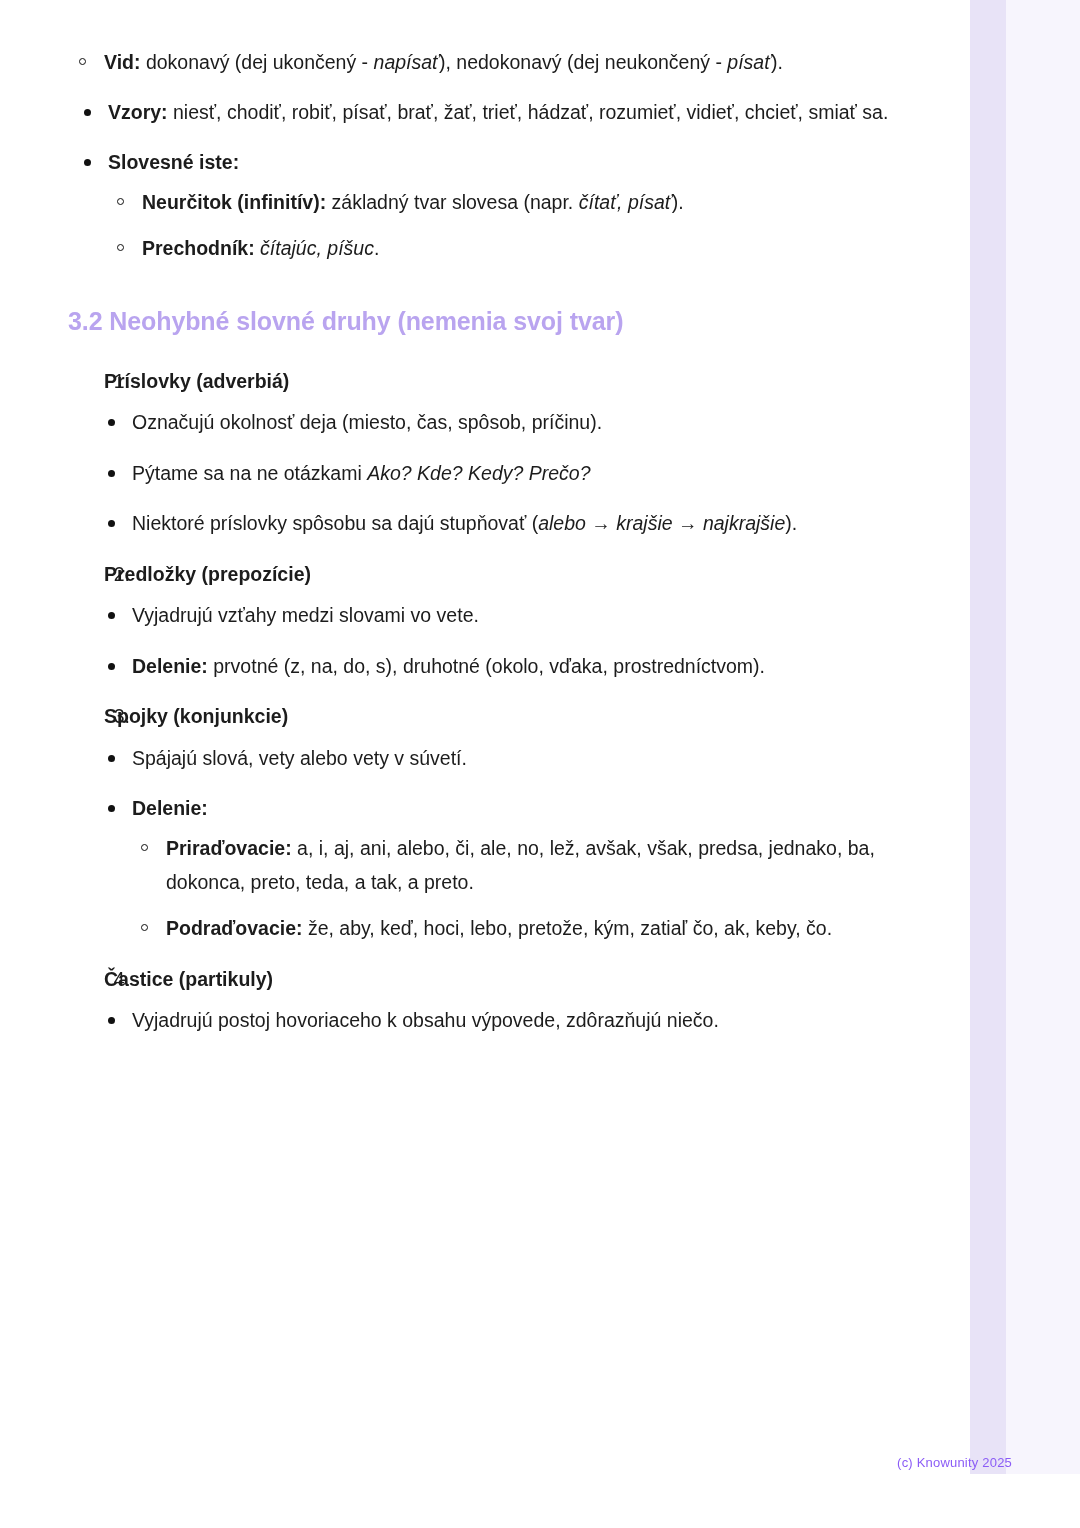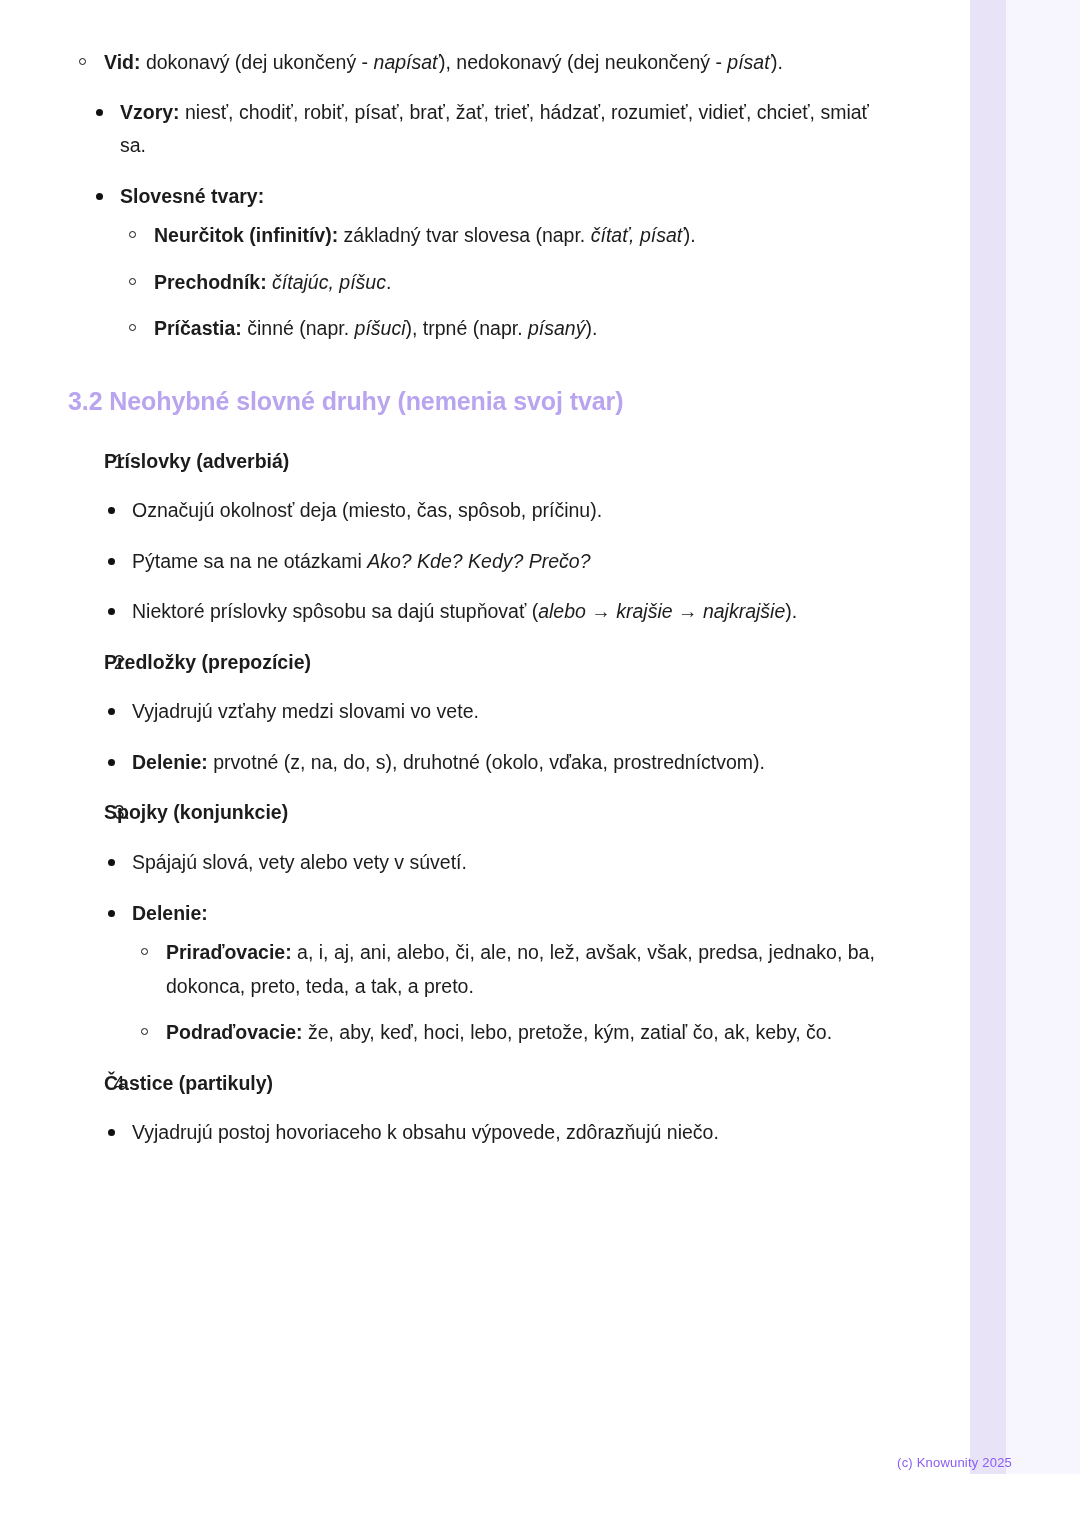--- a/index.html
+++ b/index.html
@@ -33,21 +33,21 @@
     font-size: 19.5px;
     line-height: 1.72;
     color: #1c1c1c;
   }
   b, .b { font-weight: 700; }
   i, .i { font-style: italic; }
 
   
   ul.lvl1 {
     list-style: none;
-    margin: 16px;
+    margin: 4px;
     padding: 0;
   }
   ul.lvl1 > li {
     position: relative;
     padding-left: 34px;
     margin: 0 0 17px 0;
   }
   ul.lvl1 > li::before {
     content: "";
     position: absolute;
@@ -139,24 +139,23 @@
   <div class="doc">
 
     <div class="top-block">
       <ul class="lvl2" id="top-block-list">
           <li><span><span class="b">Vid:</span><span> dokonavý (dej ukončený - </span><span class="i">napísať</span><span>), nedokonavý (dej neukončený - </span><span class="i">písať</span><span>).</span></span></li>
         </ul>
     </div>
 
     <ul class="lvl1" id="pre-section-list">
         <li><span><span class="b">Vzory:</span><span> niesť, chodiť, robiť, písať, brať, žať, trieť, hádzať, rozumieť, vidieť, chcieť, smiať sa.</span></span></li>
-        <li><span><span class="b">Slovesné tvary:</span></span><ul class="lvl2">
+        <li><span><span class="b">Slovesné iste:</span></span><ul class="lvl2">
             <li><span><span class="b">Neurčitok (infinitív):</span><span> základný tvar slovesa (napr. </span><span class="i">čítať, písať</span><span>).</span></span></li>
             <li><span><span class="b">Prechodník:</span><span> </span><span class="i">čítajúc, píšuc</span><span>.</span></span></li>
-            <li><span><span class="b">Príčastia:</span><span> činné (napr. </span><span class="i">píšuci</span><span>), trpné (napr. </span><span class="i">písaný</span><span>).</span></span></li>
           </ul></li>
       </ul>
 
     <h2 class="section">3.2 Neohybné slovné druhy (nemenia svoj tvar)</h2>
 
     <ol class="num" id="section-list">
         <li class="group">
           <span class="num-label">Príslovky (adverbiá)</span>
           <ul class="lvl1 sub">
             <li><span><span>Označujú okolnosť deja (miesto, čas, spôsob, príčinu).</span></span></li>

